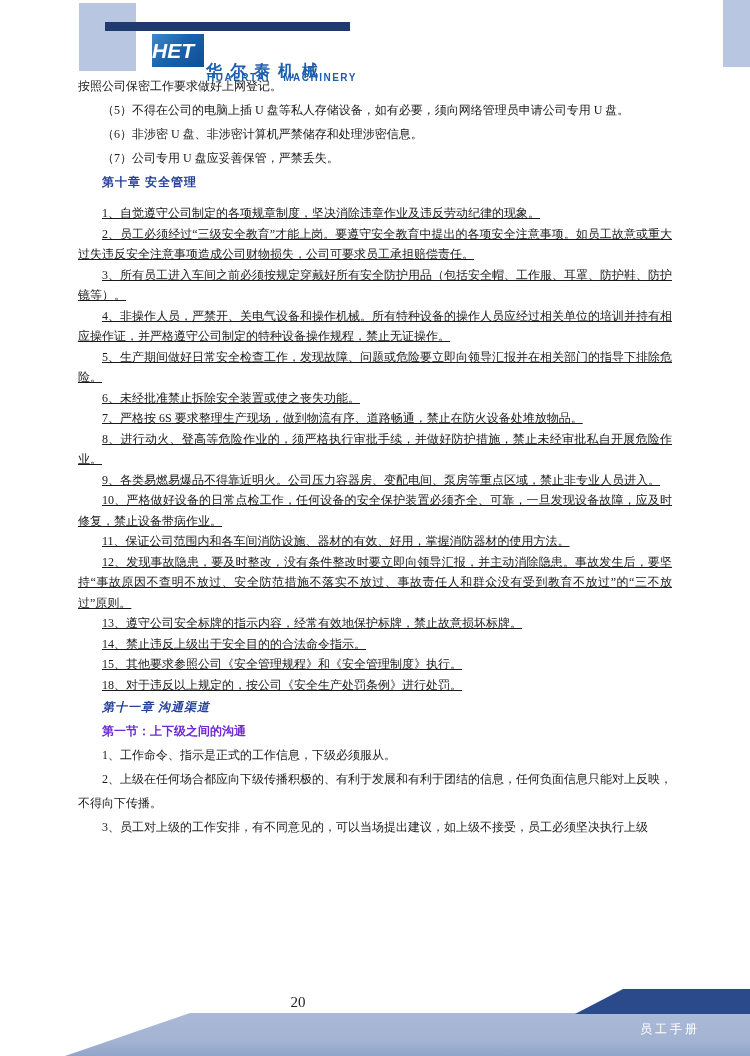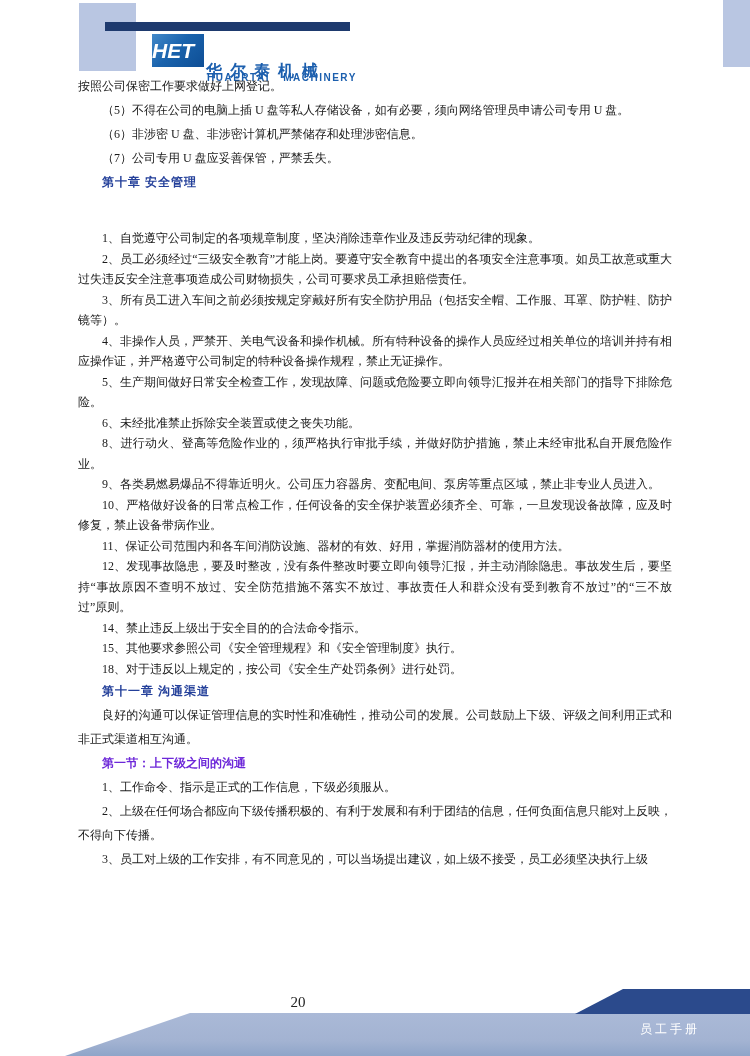--- a/index.html
+++ b/index.html
@@ -20,22 +20,22 @@
   .company-en{position:absolute;left:207px;top:72px;font-size:10px;font-weight:bold;color:#1c5fae;
               letter-spacing:1.5px;word-spacing:9px;font-family:"Liberation Sans","DejaVu Sans",sans-serif;white-space:nowrap;}
 
   
   .content{position:absolute;left:78px;top:74px;width:594px;}
   .content p{margin:0;text-align:justify;font-size:12px;line-height:24px;text-indent:2em;}
   p.no-indent{text-indent:0;}
   .chapter-title{margin:0;text-align:center;font-size:18px;font-weight:bold;color:#24409a;
                  line-height:26px;letter-spacing:1px;text-indent:0;}
   .ch10-title{margin-top:35px;}
-  .ch11-title{margin-top:32px;}
-  .ch10-items{margin-top:34px;}
+  .ch11-title{margin-top:32px;font-style:italic;}
+  .ch10-items{margin-top:9px;text-decoration:underline;}
   .ch10-items p{line-height:20.5px;}
   .ch11-intro{margin-top:9px;}
   .section-heading{font-family:"Liberation Sans","DejaVu Sans",sans-serif;
                    font-weight:bold;color:#6d28d9;font-size:12.5px;line-height:24px;text-indent:2em;}
 
   
   .page-number{position:absolute;left:0;top:994px;width:596px;text-align:center;
                font-size:15px;color:#222;}
   .footer-band{position:absolute;left:0;top:1013px;width:750px;height:43px;
                background:linear-gradient(#aab9d7 0%,#a3b3d2 65%,#8fa5c9 100%);
@@ -68,33 +68,34 @@
 
     <p class="chapter-title ch10-title">第十章 安全管理</p>
 
     <div class="ch10-items">
       <p>1、自觉遵守公司制定的各项规章制度，坚决消除违章作业及违反劳动纪律的现象。</p>
       <p>2、员工必须经过“三级安全教育”才能上岗。要遵守安全教育中提出的各项安全注意事项。如员工故意或重大过失违反安全注意事项造成公司财物损失，公司可要求员工承担赔偿责任。</p>
       <p>3、所有员工进入车间之前必须按规定穿戴好所有安全防护用品（包括安全帽、工作服、耳罩、防护鞋、防护镜等）。</p>
       <p>4、非操作人员，严禁开、关电气设备和操作机械。所有特种设备的操作人员应经过相关单位的培训并持有相应操作证，并严格遵守公司制定的特种设备操作规程，禁止无证操作。</p>
       <p>5、生产期间做好日常安全检查工作，发现故障、问题或危险要立即向领导汇报并在相关部门的指导下排除危险。</p>
       <p>6、未经批准禁止拆除安全装置或使之丧失功能。</p>
+      <p>7、严格按 6S 要求整理生产现场，做到物流有序、道路畅通，禁止在防火设备处堆放物品。</p>
       <p>8、进行动火、登高等危险作业的，须严格执行审批手续，并做好防护措施，禁止未经审批私自开展危险作业。</p>
       <p>9、各类易燃易爆品不得靠近明火。公司压力容器房、变配电间、泵房等重点区域，禁止非专业人员进入。</p>
       <p>10、严格做好设备的日常点检工作，任何设备的安全保护装置必须齐全、可靠，一旦发现设备故障，应及时修复，禁止设备带病作业。</p>
       <p>11、保证公司范围内和各车间消防设施、器材的有效、好用，掌握消防器材的使用方法。</p>
       <p>12、发现事故隐患，要及时整改，没有条件整改时要立即向领导汇报，并主动消除隐患。事故发生后，要坚持“事故原因不查明不放过、安全防范措施不落实不放过、事故责任人和群众没有受到教育不放过”的“三不放过”原则。</p>
+      <p>13、遵守公司安全标牌的指示内容，经常有效地保护标牌，禁止故意损坏标牌。</p>
       <p>14、禁止违反上级出于安全目的的合法命令指示。</p>
       <p>15、其他要求参照公司《安全管理规程》和《安全管理制度》执行。</p>
       <p>18、对于违反以上规定的，按公司《安全生产处罚条例》进行处罚。</p>
     </div>
 
     <p class="chapter-title ch11-title">第十一章 沟通渠道</p>
 
-    <p class="ch11-intro">良好的沟通可以保证管理信息的实时性和准确性，推动公司的发展。公司鼓励上下级、评级之间利用正式和非正式渠道相互沟通。</p>
     <p class="section-heading">第一节：上下级之间的沟通</p>
     <p>1、工作命令、指示是正式的工作信息，下级必须服从。</p>
     <p>2、上级在任何场合都应向下级传播积极的、有利于发展和有利于团结的信息，任何负面信息只能对上反映，不得向下传播。</p>
     <p>3、员工对上级的工作安排，有不同意见的，可以当场提出建议，如上级不接受，员工必须坚决执行上级</p>
   </div>
 
   <div class="page-number">20</div>
   <div class="footer-band"></div>
   <div class="footer-ribbon"></div>
   <div class="handbook-label">员工手册</div>

